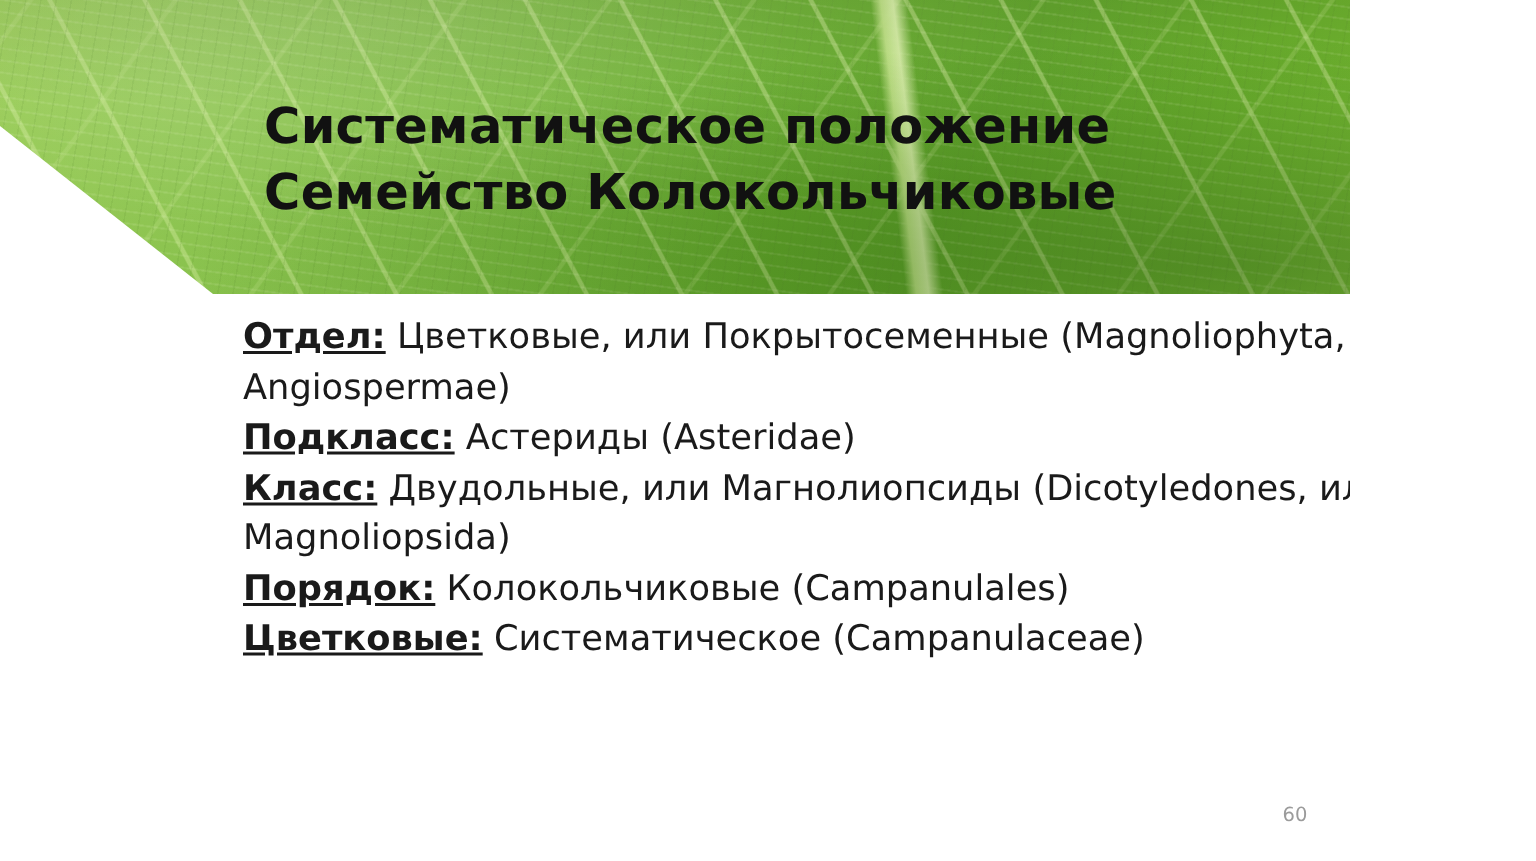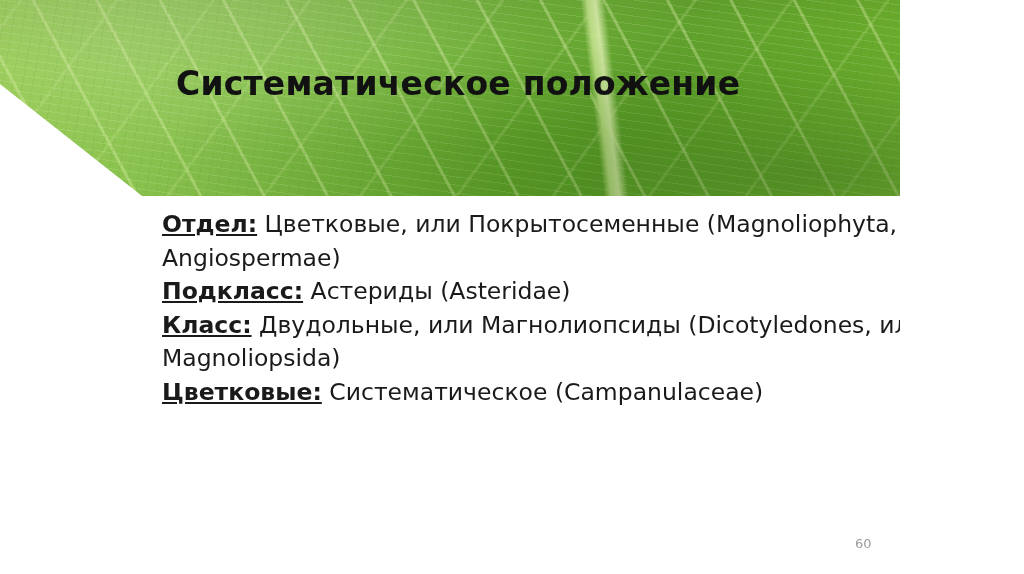--- a/index.html
+++ b/index.html
@@ -161,36 +161,41 @@
     <div class="veins-a"></div>
     <div class="veins-b"></div>
     <div class="veins-fine"></div>
     <div class="vein-main"></div>
     <div class="leaf-shade"></div>
     <div class="banner-notch2"></div>
   </div>
 
   <div class="title-block">
     <div class="title-line">Систематическое положение</div>
+    <div class="title-line">Семейство Колокольчиковые</div>
   </div>
 
   <div class="body-block">
     <div class="body-line">
       <span class="u">Отдел:</span>
       <span>Цветковые, или Покрытосеменные (Magnoliophyta, или Angiospermae)</span>
     </div>
     <div class="body-line">
       <span class="u">Подкласс:</span>
       <span>Астериды (Asteridae)</span>
     </div>
     <div class="body-line">
       <span class="u">Класс:</span>
       <span>Двудольные, или Магнолиопсиды (Dicotyledones, или Magnoliopsida)</span>
     </div>
     <div class="body-line">
+      <span class="u">Порядок:</span>
+      <span>Колокольчиковые (Campanulales)</span>
+    </div>
+    <div class="body-line">
       <span class="u">Цветковые:</span>
       <span>Систематическое (Campanulaceae)</span>
     </div>
   </div>
 
   <div class="page-number">60</div>
 
 </div>
 
 </body></html>

